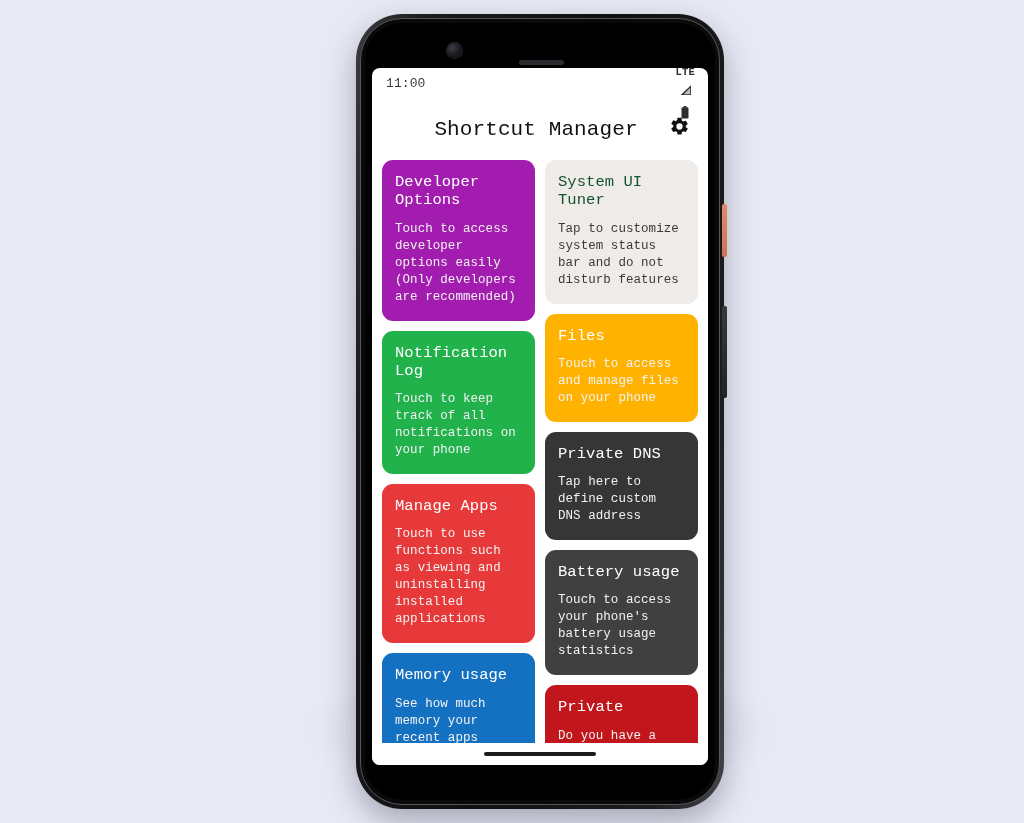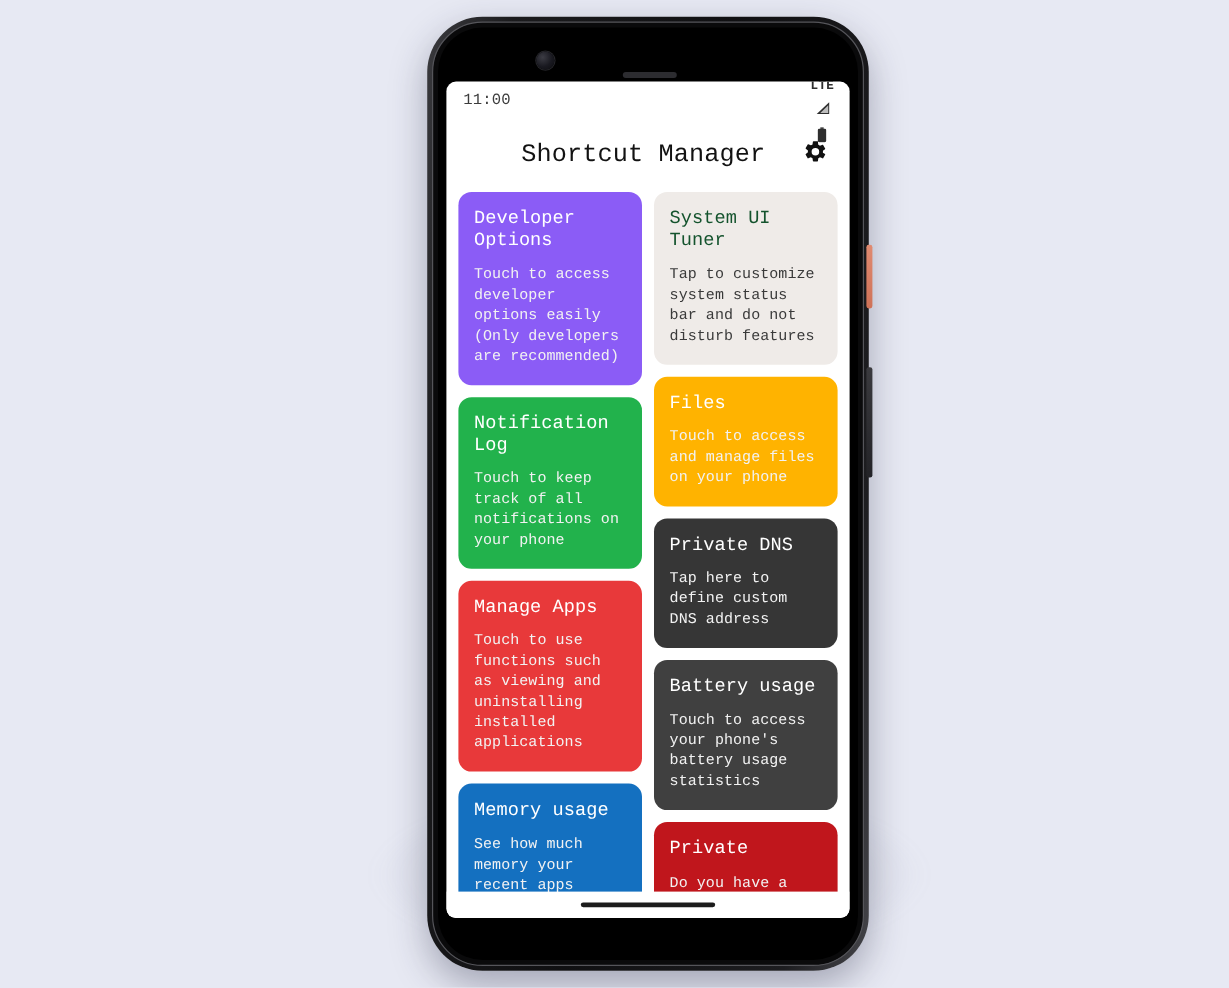--- a/index.html
+++ b/index.html
@@ -196,21 +196,21 @@
           <svg width="21" height="21" viewBox="0 0 24 24">
             <path fill="#111111" d="M19.14 12.94a7.5 7.5 0 0 0 .05-.94 7.5 7.5 0 0 0-.06-.94l2.03-1.58a.48.48 0 0 0 .12-.61l-1.92-3.32a.48.48 0 0 0-.59-.22l-2.39.96a7.03 7.03 0 0 0-1.62-.94l-.36-2.54A.47.47 0 0 0 13.93 2h-3.84a.47.47 0 0 0-.47.4l-.36 2.54c-.59.24-1.13.56-1.62.94l-2.39-.96a.47.47 0 0 0-.59.22L2.74 8.46a.47.47 0 0 0 .12.61l2.03 1.58a7.6 7.6 0 0 0 0 1.88l-2.03 1.58a.48.48 0 0 0-.12.61l1.92 3.32c.12.22.38.3.59.22l2.39-.96c.5.38 1.03.7 1.62.94l.36 2.54c.4.23.24.4.47.4h3.84c.24 0 .44-.17.47-.4l.36-2.54c.59-.24 1.12-.56 1.62-.94l2.39.96c.22.08.47 0 .59-.22l1.92-3.32a.48.48 0 0 0-.12-.61zM12 15.6A3.6 3.6 0 1 1 12 8.4a3.6 3.6 0 0 1 0 7.2z"></path>
           </svg>
         </span>
       </div>
     </div>
 
     <div class="cards-scroll">
       <div class="cards-grid">
         <div class="grid-col" id="col-left">
-            <div class="card dark" style="background: #8b5cf6;">
+            <div class="card dark" style="background: #a21caf;">
               <div class="card-title">Developer Options</div>
               <div class="card-desc">Touch to access developer options easily (Only developers are recommended)</div>
             </div>
             <div class="card dark" style="background: rgb(34, 178, 76);">
               <div class="card-title">Notification Log</div>
               <div class="card-desc">Touch to keep track of all notifications on your phone</div>
             </div>
             <div class="card dark" style="background: rgb(232, 57, 58);">
               <div class="card-title">Manage Apps</div>
               <div class="card-desc">Touch to use functions such as viewing and uninstalling installed applications</div>

